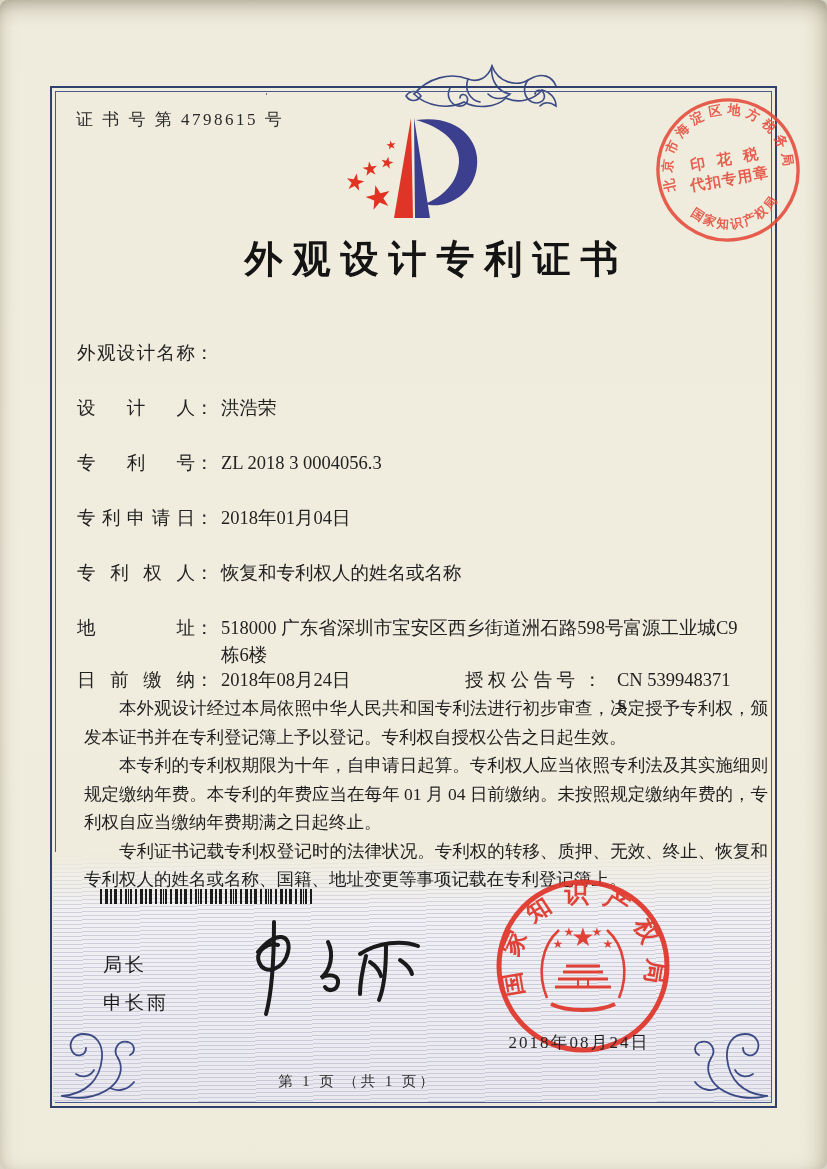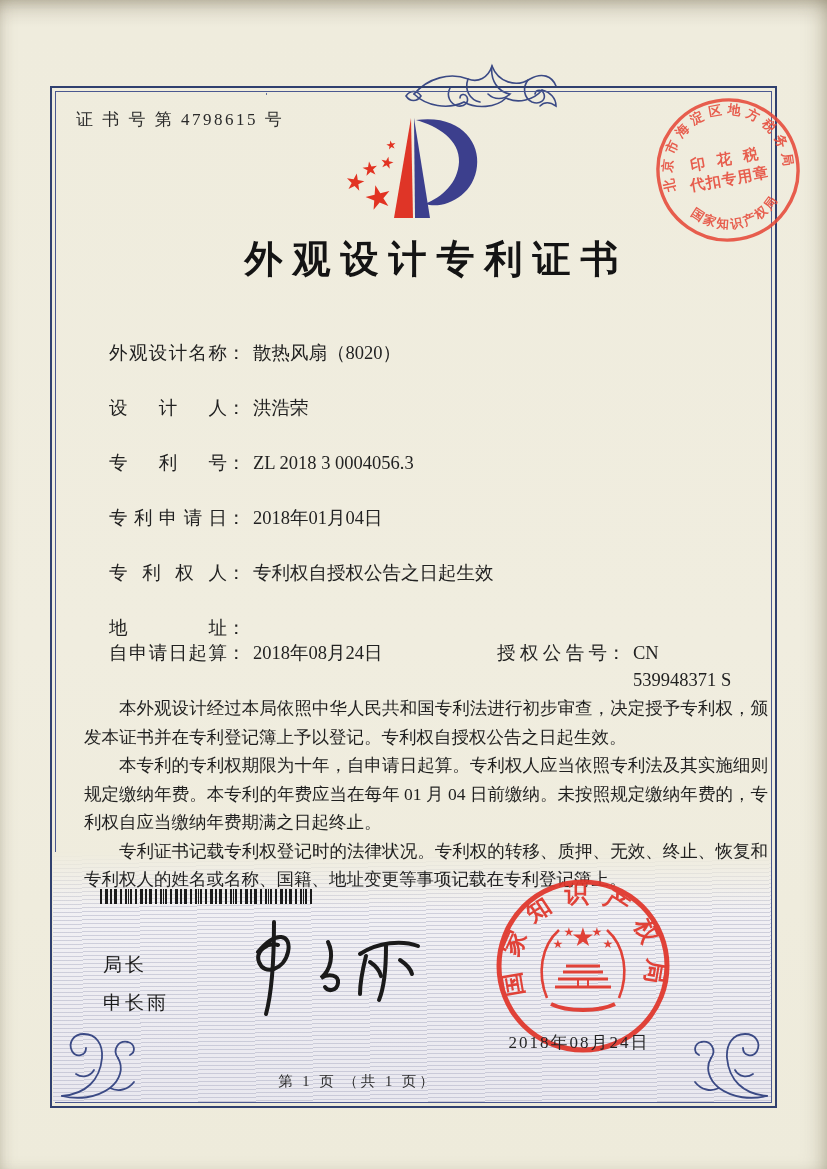--- a/index.html
+++ b/index.html
@@ -8,20 +8,21 @@
     font-family:"Liberation Serif","DejaVu Serif",serif;
     background:#d8d4c6;
     position:relative;overflow:hidden;
   }
   .page{
     position:absolute;left:0;top:0;width:827px;height:1169px;
     background:linear-gradient(180deg,#e3dfcf 0,#efecdd 28px,#f0eddf 55%,#eeebdb 100%);
     box-shadow:inset -14px 0 22px -12px rgba(120,110,85,.45),
                inset 10px 0 18px -12px rgba(120,110,85,.35),
                inset 0 12px 20px -12px rgba(110,100,75,.5);
+    border-radius:8px;
   }
   
   .frame-outer{
     position:absolute;left:50px;top:86px;width:723px;height:1018px;
     border:2.5px solid #30406f;
   }
   .frame-inner{
     position:absolute;left:3px;top:3px;right:3px;bottom:3px;
     border:1px solid #4a5890;
   }
@@ -34,25 +35,25 @@
     position:absolute;left:0;top:234px;width:827px;
     text-align:center;font-size:38px;font-weight:bold;color:#141414;
     letter-spacing:10px;
     padding-left:23px;
   }
   
   .fields{position:absolute;left:77px;top:340px;width:662px;font-size:18.5px;color:#222;}
   .f-row{display:flex;line-height:27px;margin-bottom:28px;}
   .f-row.addr{margin-bottom:0;}
   .f-row.grant{margin-top:-2px;margin-bottom:0;}
-  .f-label{display:inline-block;width:118px;text-align:justify;text-align-last:justify;flex:none;margin-left:32px;}
+  .f-label{display:inline-block;width:118px;text-align:justify;text-align-last:justify;flex:none;}
   .f-colon{flex:none;width:20px;}
   .f-value{flex:1;padding-left:6px;}
   .grant-left{display:flex;width:388px;flex:none;}
-  .grant-right{display:flex;flex:1;}
+  .grant-right{display:flex;flex:1;gap:8px;}
   .grant-right .f-label{width:110px;}
   
   .body-text{
     position:absolute;left:84px;top:694px;width:684px;
     font-size:17.5px;line-height:28.5px;color:#1f1f1f;text-align:justify;
   }
   .body-text p{margin:0;text-indent:2em;}
   
   .waves{
     position:absolute;left:53px;top:852px;width:718px;height:250px;
@@ -167,49 +168,49 @@
       <text x="86" y="100" text-anchor="middle" font-size="15" font-weight="bold" letter-spacing="1">代扣专用章</text>
     </g>
   </svg>
 
   <div class="title">外观设计专利证书</div>
 
   <div class="fields">
     <div class="f-row">
       <span class="f-label">外观设计名称</span>
         <span class="f-colon">：</span>
-      <span class="f-value">散热风扇（8020）</span>
     </div>
     <div class="f-row">
       <span class="f-label">设计人</span>
         <span class="f-colon">：</span>
       <span class="f-value">洪浩荣</span>
     </div>
     <div class="f-row">
       <span class="f-label">专利号</span>
         <span class="f-colon">：</span>
       <span class="f-value">ZL 2018 3 0004056.3</span>
     </div>
     <div class="f-row">
       <span class="f-label">专利申请日</span>
         <span class="f-colon">：</span>
       <span class="f-value">2018年01月04日</span>
     </div>
     <div class="f-row">
       <span class="f-label">专利权人</span>
         <span class="f-colon">：</span>
-      <span class="f-value">专利权自授权公告之日起生效</span>
+      <span class="f-value">恢复和专利权人的姓名或名称</span>
     </div>
     <div class="f-row addr">
       <span class="f-label">地址</span>
         <span class="f-colon">：</span>
+      <span class="f-value">518000 广东省深圳市宝安区西乡街道洲石路598号富源工业城C9栋6楼</span>
     </div>
     <div class="f-row grant">
       <span class="grant-left">
-        <span class="f-label">自申请日起算</span>
+        <span class="f-label">日前缴纳</span>
           <span class="f-colon">：</span>
         <span class="f-value">2018年08月24日</span>
       </span>
       <span class="grant-right">
         <span class="f-label">授权公告号</span>
           <span class="f-colon">：</span>
         <span class="f-value">CN 539948371 S</span>
       </span>
     </div>
   </div>

